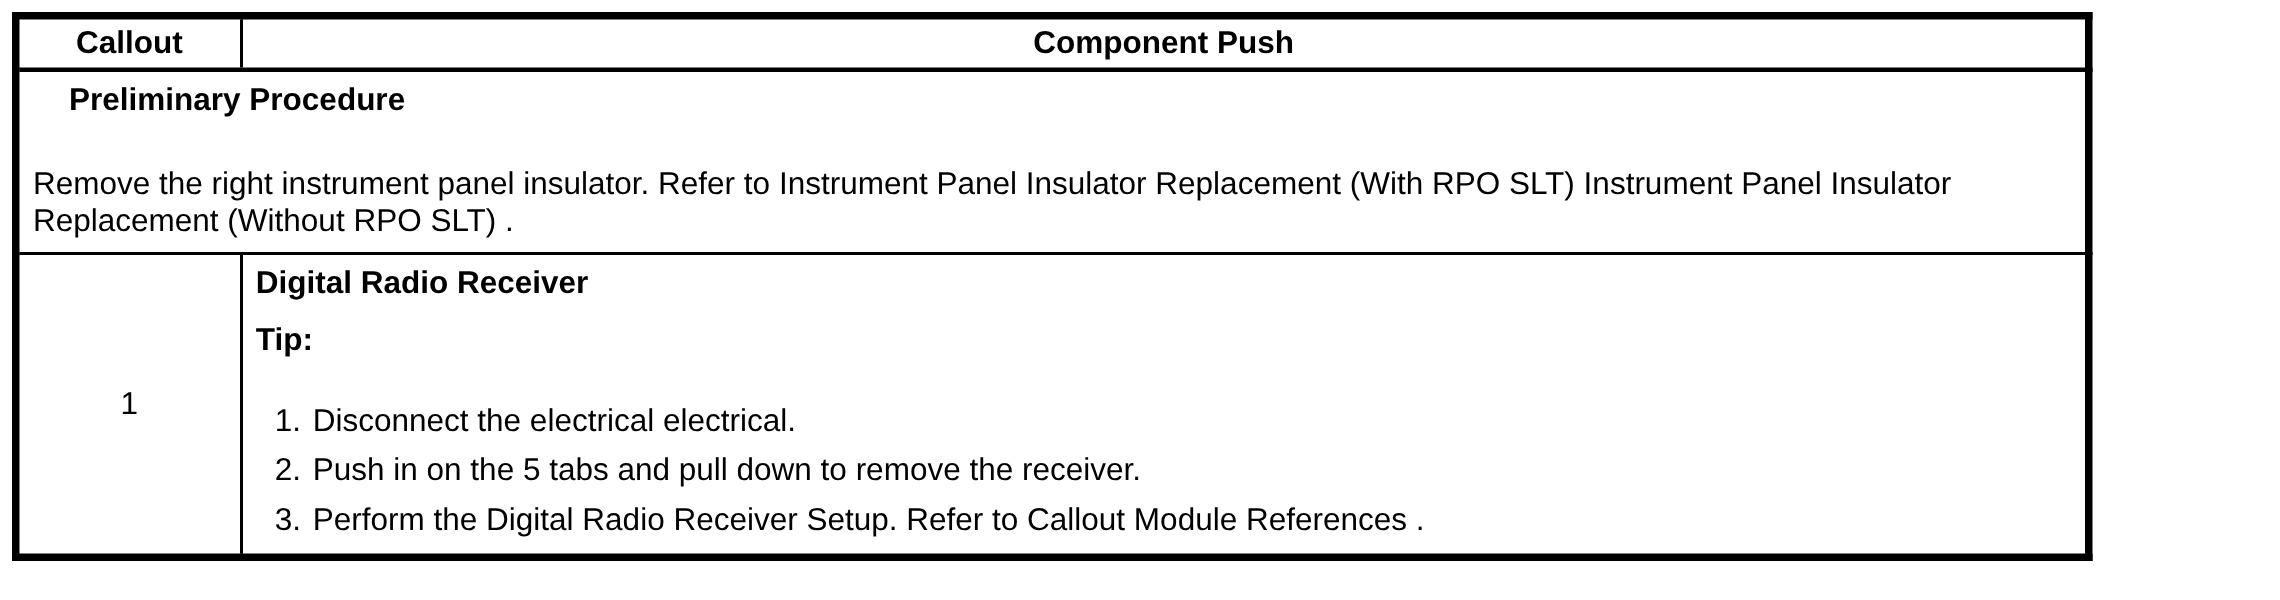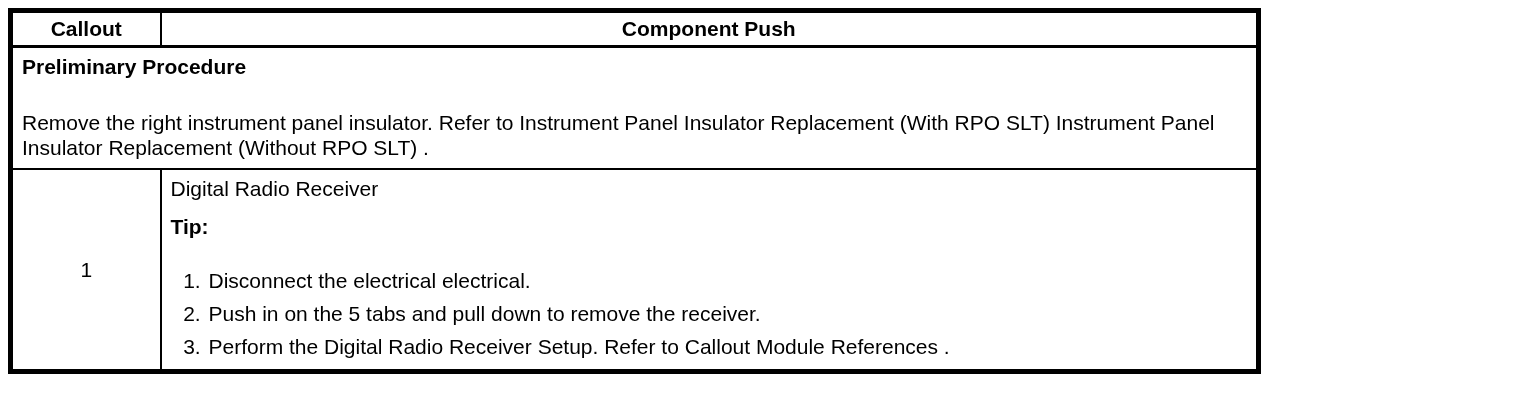--- a/index.html
+++ b/index.html
@@ -10,21 +10,21 @@
   body {
     width: 1520px;
     height: 400px;
     font-family: "Liberation Sans", sans-serif;
     color: #000000;
     overflow: hidden;
   }
   .doc-table {
     border-collapse: collapse;
     table-layout: fixed;
-    width: 1253px;
+    width: 1387px;
     margin: 8px 0 0 8px;
     border: 5px solid #000000;
     font-size: 21px;
     line-height: 26px;
   }
   .doc-table col.callout-col { width: 150px; }
   .doc-table th,
   .doc-table td {
     border: 2px solid #000000;
     vertical-align: top;
@@ -34,35 +34,36 @@
     font-weight: bold;
     text-align: center;
     padding: 3px 4px;
     border-bottom: 3px solid #000000;
   }
   td.preliminary-cell {
     padding: 6px 9px 8px 9px;
   }
   .preliminary-title {
     font-weight: bold;
+    margin-left: 24px;
   }
   .preliminary-body {
     margin: 30px 0 0 0;
     line-height: 25px;
   }
   td.callout-cell {
     text-align: center;
     vertical-align: middle;
     font-weight: normal;
   }
   td.component-cell {
     padding: 6px 9px 6px 9px;
   }
   .component-title {
-    font-weight: normal;
+    font-weight: bold;
   }
   .tip-label {
     font-weight: bold;
     margin-top: 12px;
   }
   ol.steps-list {
     margin: 24px 0 0 0;
     padding-left: 36px;
   }
   ol.steps-list li {

